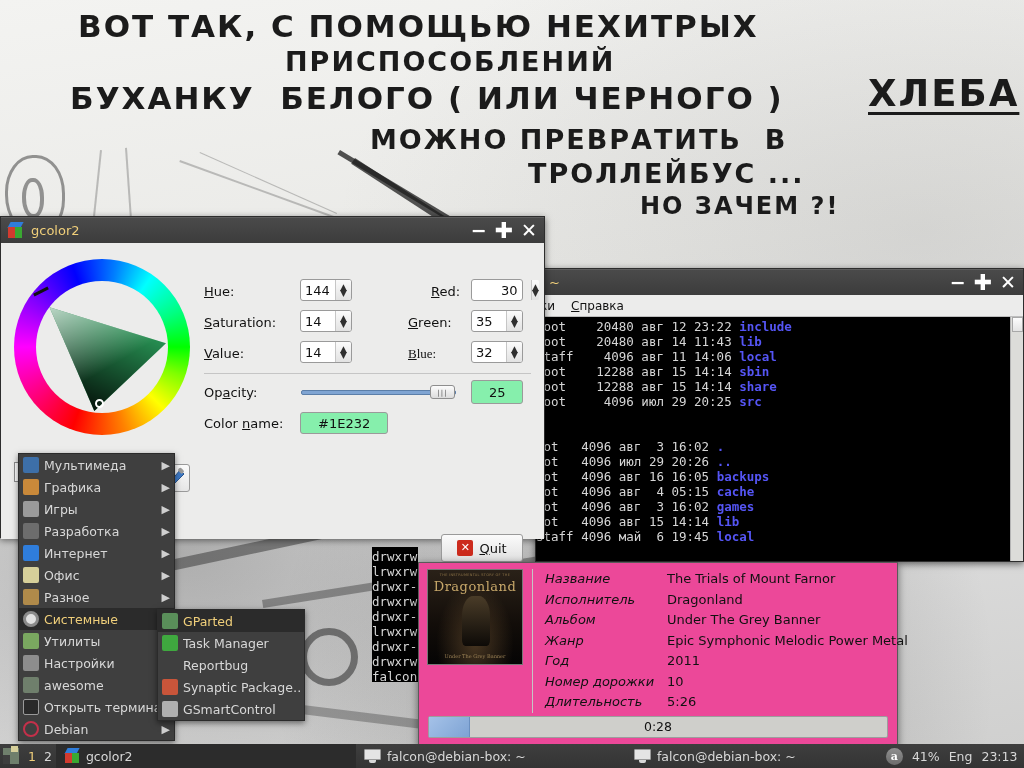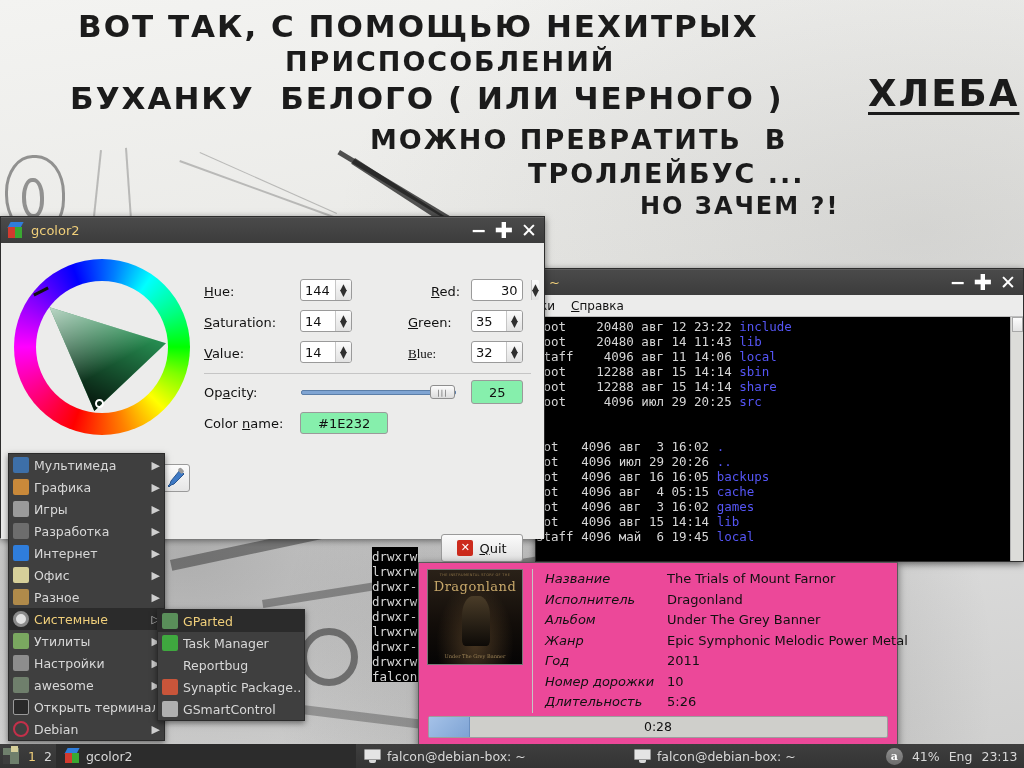--- a/index.html
+++ b/index.html
@@ -142,28 +142,28 @@
   
   #terminal{ left:535px; top:268px; width:489px; height:294px;
              border:1px solid #2d2d2d; background:#d9d9d6; }
   #term-menu{ height:22px; background:#ececeb; border-bottom:1px solid #bdbdbd;
               display:flex; align-items:center; padding-left:4px; gap:16px;
               font-size:12px; color:#111; }
   #term-canvas{ position:relative; height:244px; background:#000; overflow:hidden;
                 font-family:"DejaVu Sans Mono", monospace; font-size:12.5px;
                 line-height:15px; color:#d6d6d6; padding:2px 0 0 0; }
   #term-canvas .ln{ white-space:pre; }
-  #term-canvas .d{ color:#5555f5; font-weight:normal; }
+  #term-canvas .d{ color:#5555f5; font-weight:bold; }
   #term-scroll{ position:absolute; right:0; top:0; width:13px; height:244px;
                 background:#dcdcd9; border-left:1px solid #b4b4b4; }
   #term-scroll .thumb{ position:absolute; top:0; left:1px; width:11px; height:15px;
                 background:linear-gradient(#fdfdfd,#e4e4e4); border:1px solid #a8a8a8; }
 
   
-  #menu{ position:absolute; left:8px; top:453px; width:157px;
+  #menu{ position:absolute; left:18px; top:453px; width:157px;
          background:#3f3f3f; border:1px solid #2b2b2b; box-shadow:0 2px 6px rgba(0,0,0,.5);}
   #submenu{ position:absolute; left:157px; top:609px; width:148px;
             background:#3f3f3f; border:1px solid #2b2b2b; box-shadow:0 2px 6px rgba(0,0,0,.5);}
   .mi{ height:22px; display:flex; align-items:center; gap:5px;
        padding:0 4px; font-size:12.5px; color:#d8d8d8; cursor:pointer; }
   .mi.sel{ background:#2b2b2b; color:#f0cf7a; }
   .mi .mlabel{ flex:1; white-space:nowrap; overflow:hidden; }
   .mi .arrow{ font-size:11px; color:#cfcfcf; }
   .mico{ width:16px; height:16px; border-radius:2px; flex:0 0 16px;
          display:inline-block; }

